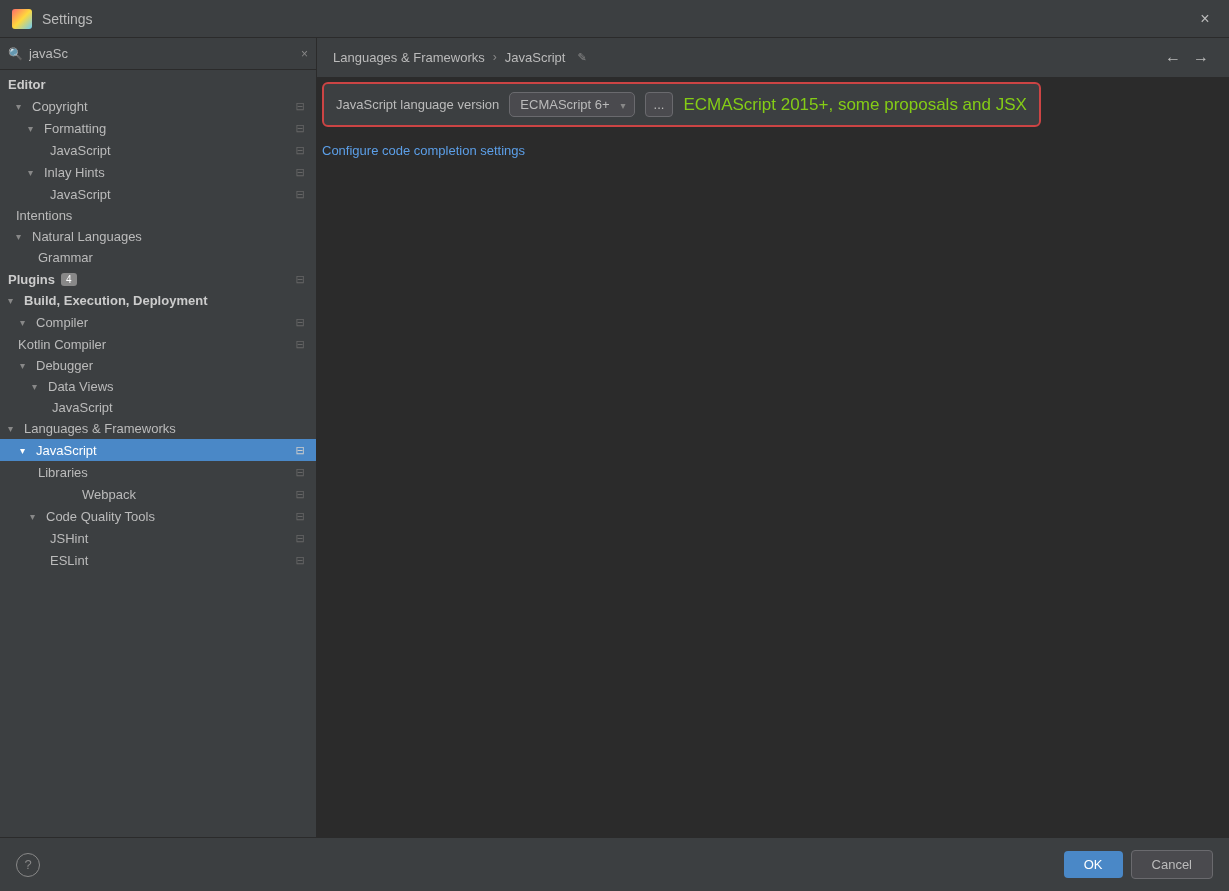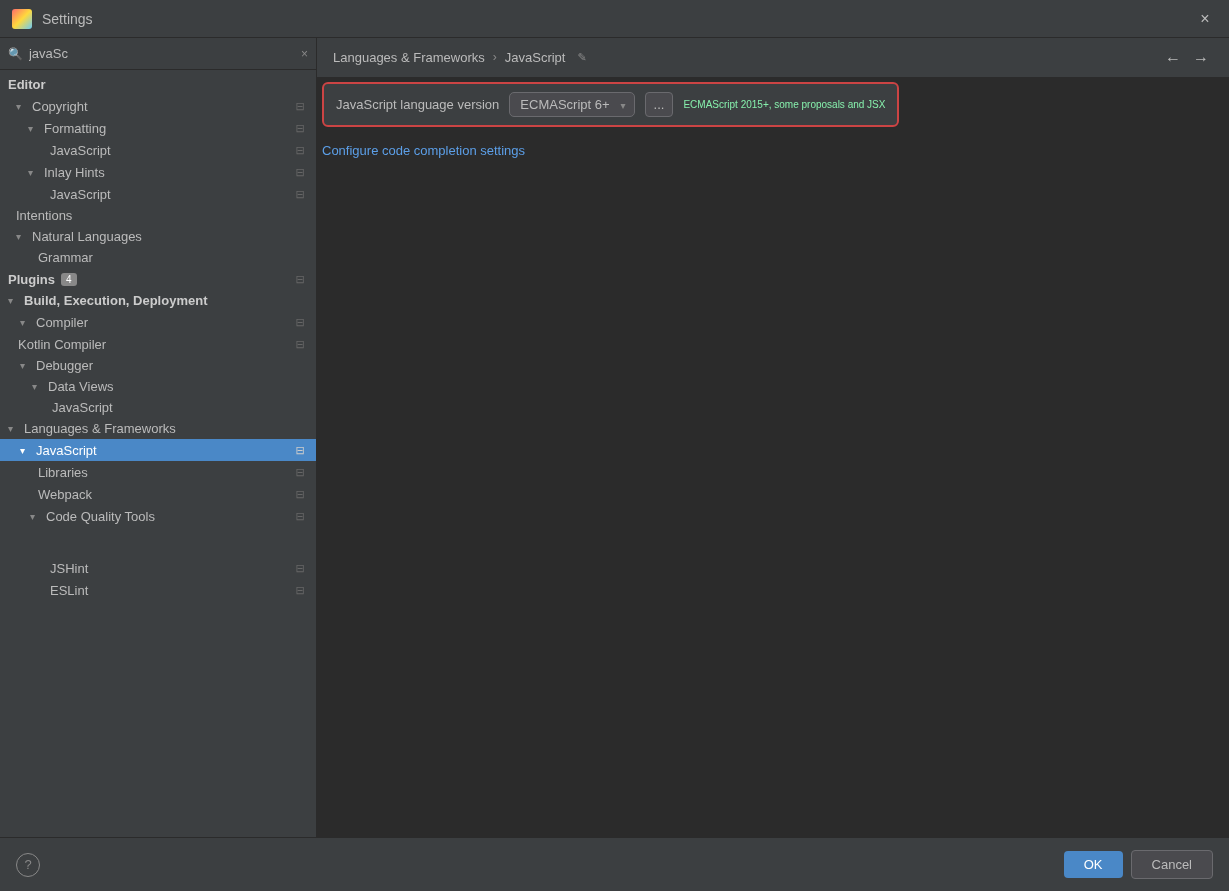--- a/index.html
+++ b/index.html
@@ -227,22 +227,22 @@
     .ellipsis-btn {
       background: #4a4a4e;
       border: 1px solid #6a6a6e;
       border-radius: 4px;
       color: #bbbbbb;
       font-size: 13px;
       padding: 4px 8px;
       cursor: pointer;
     }
     .ecma-description {
-      color: #86efac;
-      font-size: 10px;
+      color: #84cc16;
+      font-size: 17px;
     }
     .config-link {
       color: #5c9fe8;
       text-decoration: none;
       cursor: pointer;
       font-size: 13px;
     }
     
     .footer {
       height: 54px;
@@ -413,32 +413,32 @@
           <span class="chevron" style="color:#fff;">▾</span>
           <span class="tree-label" style="color:#fff;">JavaScript</span>
           <div class="settings-icon" style="color:#ccc;">⊟</div>
         </div>
 
         <div class="tree-item" style="padding-left:38px;align-items:center;">
           <span class="tree-label">Libraries</span>
           <div class="settings-icon">⊟</div>
         </div>
 
-        <div class="tree-item" style="padding-left:38px;">
+        <div class="tree-item" style="padding-left:38px;margin-left:44px;">
           <span class="tree-label">Webpack</span>
           <div class="settings-icon">⊟</div>
         </div>
 
         <div class="tree-item" style="padding-left:30px;">
           <span class="chevron">▾</span>
           <span class="tree-label">Code Quality Tools</span>
           <div class="settings-icon">⊟</div>
         </div>
 
-        <div class="tree-item" style="padding-left:50px;margin-top:30px;">
+        <div class="tree-item" style="padding-left:50px;">
           <span class="tree-label">JSHint</span>
           <div class="settings-icon">⊟</div>
         </div>
 
         <div class="tree-item" style="padding-left:50px;">
           <span class="tree-label">ESLint</span>
           <div class="settings-icon">⊟</div>
         </div>
 
       </div>

